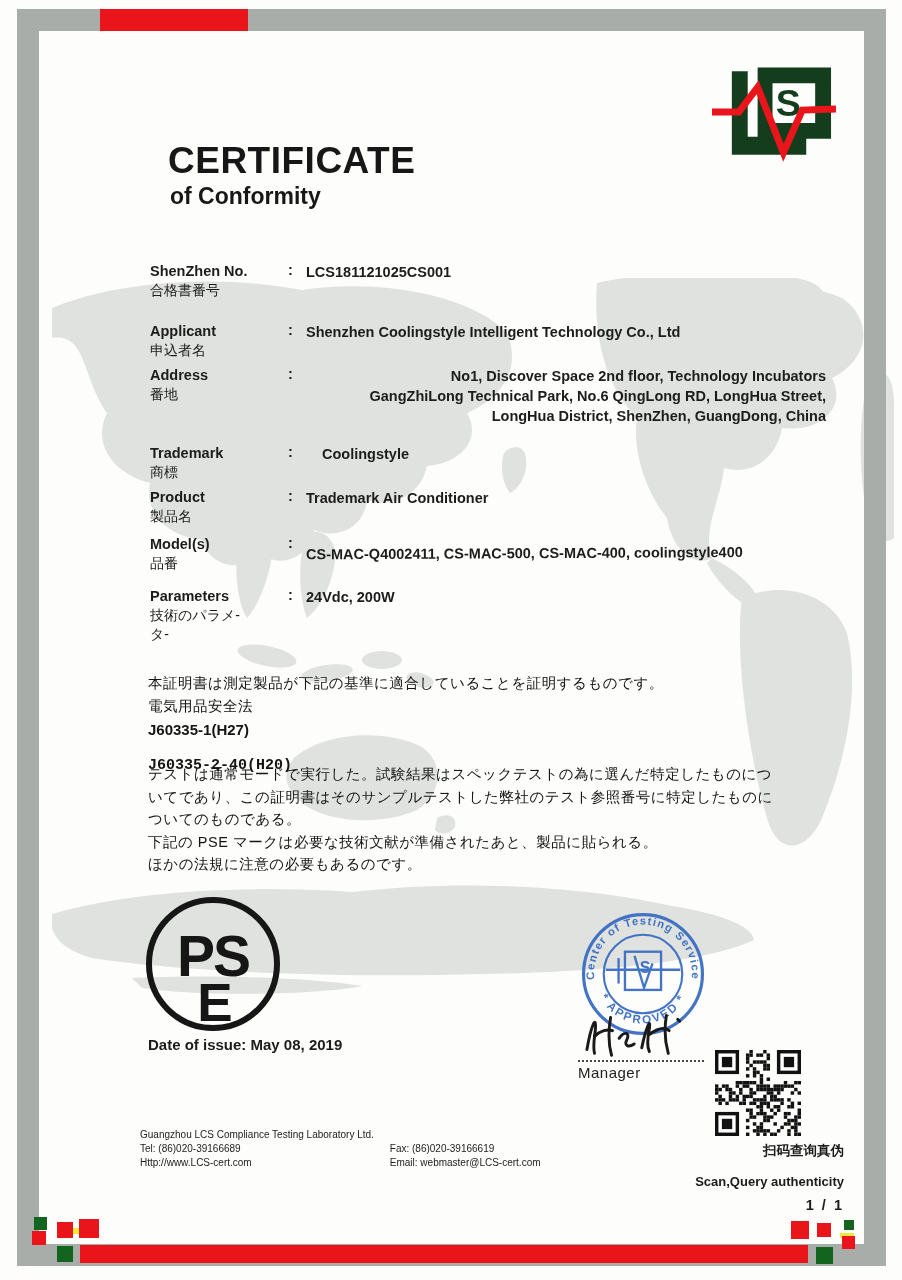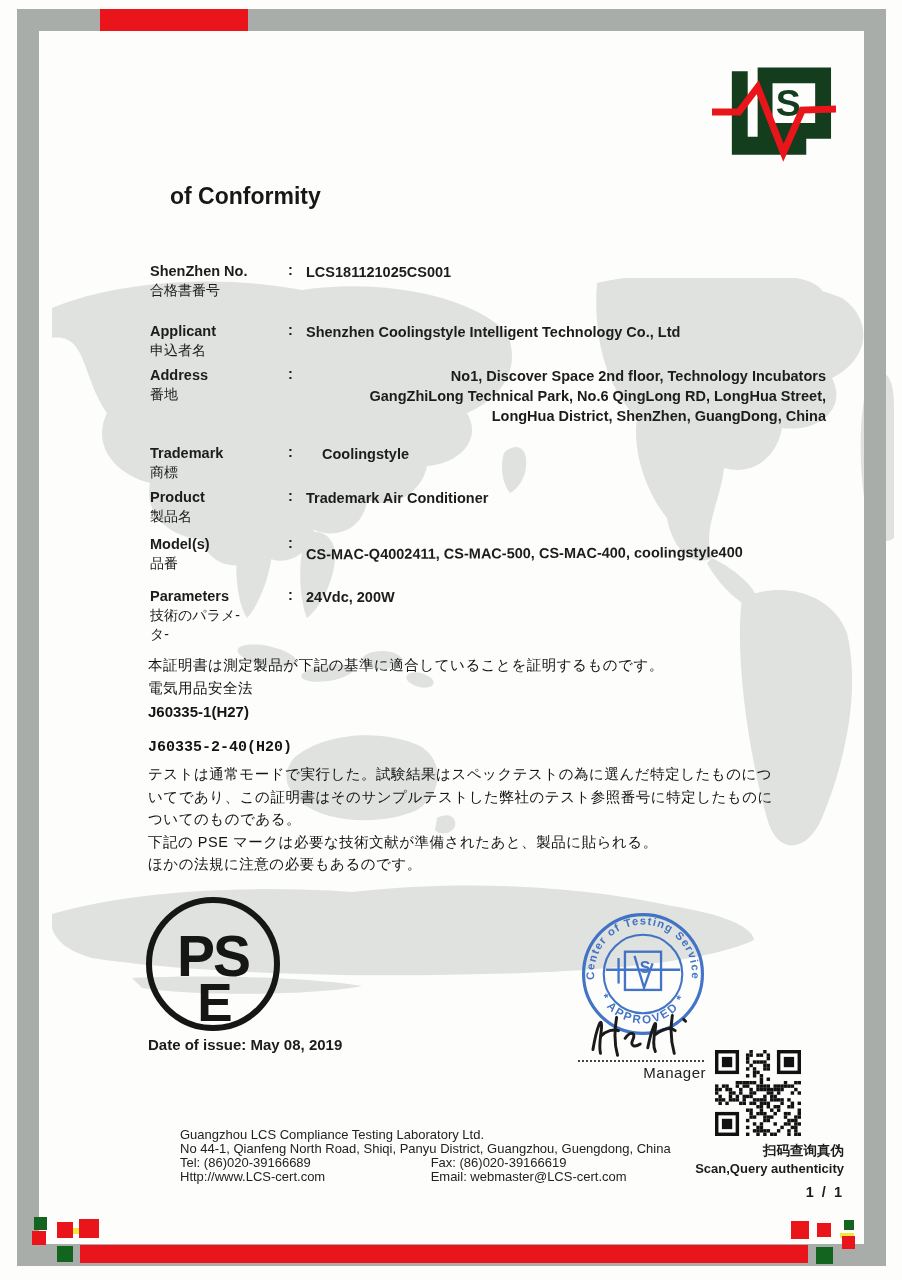--- a/index.html
+++ b/index.html
@@ -18,40 +18,40 @@
   
   .title{position:absolute;left:168px;top:140px;font-weight:bold;font-size:37px;letter-spacing:.5px;color:#171717;}
   .subtitle{position:absolute;left:170px;top:183px;font-weight:bold;font-size:23px;color:#171717;}
 
   
   .f-label{position:absolute;left:150px;width:134px;font-size:14.5px;font-weight:bold;line-height:19px;}
   .f-jp{font-weight:normal;font-size:14px;white-space:pre-line;}
   .f-colon{position:absolute;left:288px;font-size:14.5px;font-weight:bold;}
   .f-value{position:absolute;left:306px;width:520px;font-size:14.5px;font-weight:bold;line-height:20px;white-space:pre-line;}
 
-  .jp-line{position:absolute;left:148px;font-size:14.5px;letter-spacing:.5px;color:#141414;}
+  .jp-line{position:absolute;left:148px;font-size:14.5px;letter-spacing:.5px;color:#141414;margin-top:18px;}
   .std{font-weight:bold;letter-spacing:0;}
   .notes{position:absolute;left:148px;top:763px;width:650px;font-size:14.5px;line-height:22.6px;letter-spacing:.5px;white-space:pre-line;color:#141414;}
 
   .date-issue{position:absolute;left:148px;top:1036px;font-size:15px;font-weight:bold;}
 
   
-  .sig-wrap{position:absolute;left:578px;top:1008px;width:128px;text-align:right;}
+  .sig-wrap{position:absolute;left:578px;top:1008px;width:128px;text-align:left;}
   .sig-line{border-bottom:2px dotted #444;width:126px;height:52px;}
   .manager{font-size:15px;color:#222;margin-top:2px;letter-spacing:.5px;}
 
   
   .qr-wrap{position:absolute;left:672px;top:1050px;width:172px;text-align:right;}
   .qr-svg{width:86px;height:86px;display:block;margin:0 auto;}
   .qr-cn{font-size:13.5px;font-weight:bold;margin-top:6px;}
-  .qr-en{font-size:13px;font-weight:bold;margin-top:1px;}
+  .qr-en{font-size:13px;font-weight:bold;margin-top:14px;}
   .qr-page{font-size:14.5px;font-weight:bold;margin-top:8px;letter-spacing:2px;}
 
   
-  .footer{position:absolute;left:140px;top:1128px;font-size:13px;line-height:14px;color:#222;margin-left:40px;}
+  .footer{position:absolute;left:140px;top:1128px;font-size:10px;line-height:14px;color:#222;}
   .footer .cols span{display:inline-block;}
   .footer .c1{width:247px;}
 
   .stamp{position:absolute;left:574px;top:905px;width:138px;height:138px;opacity:.92;}
   .pse{position:absolute;left:142px;top:893px;width:142px;height:142px;}
   .logo{position:absolute;left:712px;top:64px;width:124px;height:100px;}
 </style>
 </head>
 <body>
 
@@ -118,20 +118,21 @@
 
   <svg class="logo" viewBox="0 0 125 98">
     <g fill="#143d1d">
       <path d="M20,6 L36,6 L36,72 L95,72 L95,90 L20,90 Z"></path>
       <path d="M46,2 L120,2 L120,74 L46,74 Z M61,18 L61,58 L104,58 L104,18 Z"></path>
     </g>
     <text x="77" y="51" font-size="38" font-weight="bold" fill="#143d1d" text-anchor="middle" font-family="Liberation Sans, sans-serif">S</text>
     <polyline points="0,47 27,47 46,22 72,88 91,45 125,44" fill="none" stroke="#e9151b" stroke-width="7" stroke-linejoin="miter"></polyline>
   </svg>
 
+  <div class="title">CERTIFICATE</div>
   <div class="subtitle">of Conformity</div>
 
   <div>
     <div class="f-label" style="top:262px;"><span>ShenZhen No.</span><div class="f-jp">合格書番号</div></div>
     <div class="f-colon" style="top:262px;">:</div>
     <div class="f-value" style="top:262px;">LCS181121025CS001</div>
   </div>
 
   <div>
     <div class="f-label" style="top:322px;"><span>Applicant</span><div class="f-jp">申込者名</div></div>
@@ -426,21 +427,20 @@
           <rect x="8" y="80" width="12" height="12" fill="#111"></rect>
         </g>
       </svg>
     <div class="qr-cn">扫码查询真伪</div>
     <div class="qr-en">Scan,Query authenticity</div>
     <div class="qr-page">1 / 1</div>
   </div>
 
   <div class="footer">
     <div>Guangzhou LCS Compliance Testing Laboratory Ltd.</div>
-    <div>No 44-1, Qianfeng North Road, Shiqi, Panyu District, Guangzhou, Guengdong, China</div>
     <div class="cols">
       <span class="c1">Tel: (86)020-39166689</span>
       <span>Fax: (86)020-39166619</span>
     </div>
     <div class="cols">
       <span class="c1">Http://www.LCS-cert.com</span>
       <span>Email: webmaster@LCS-cert.com</span>
     </div>
   </div>
 

